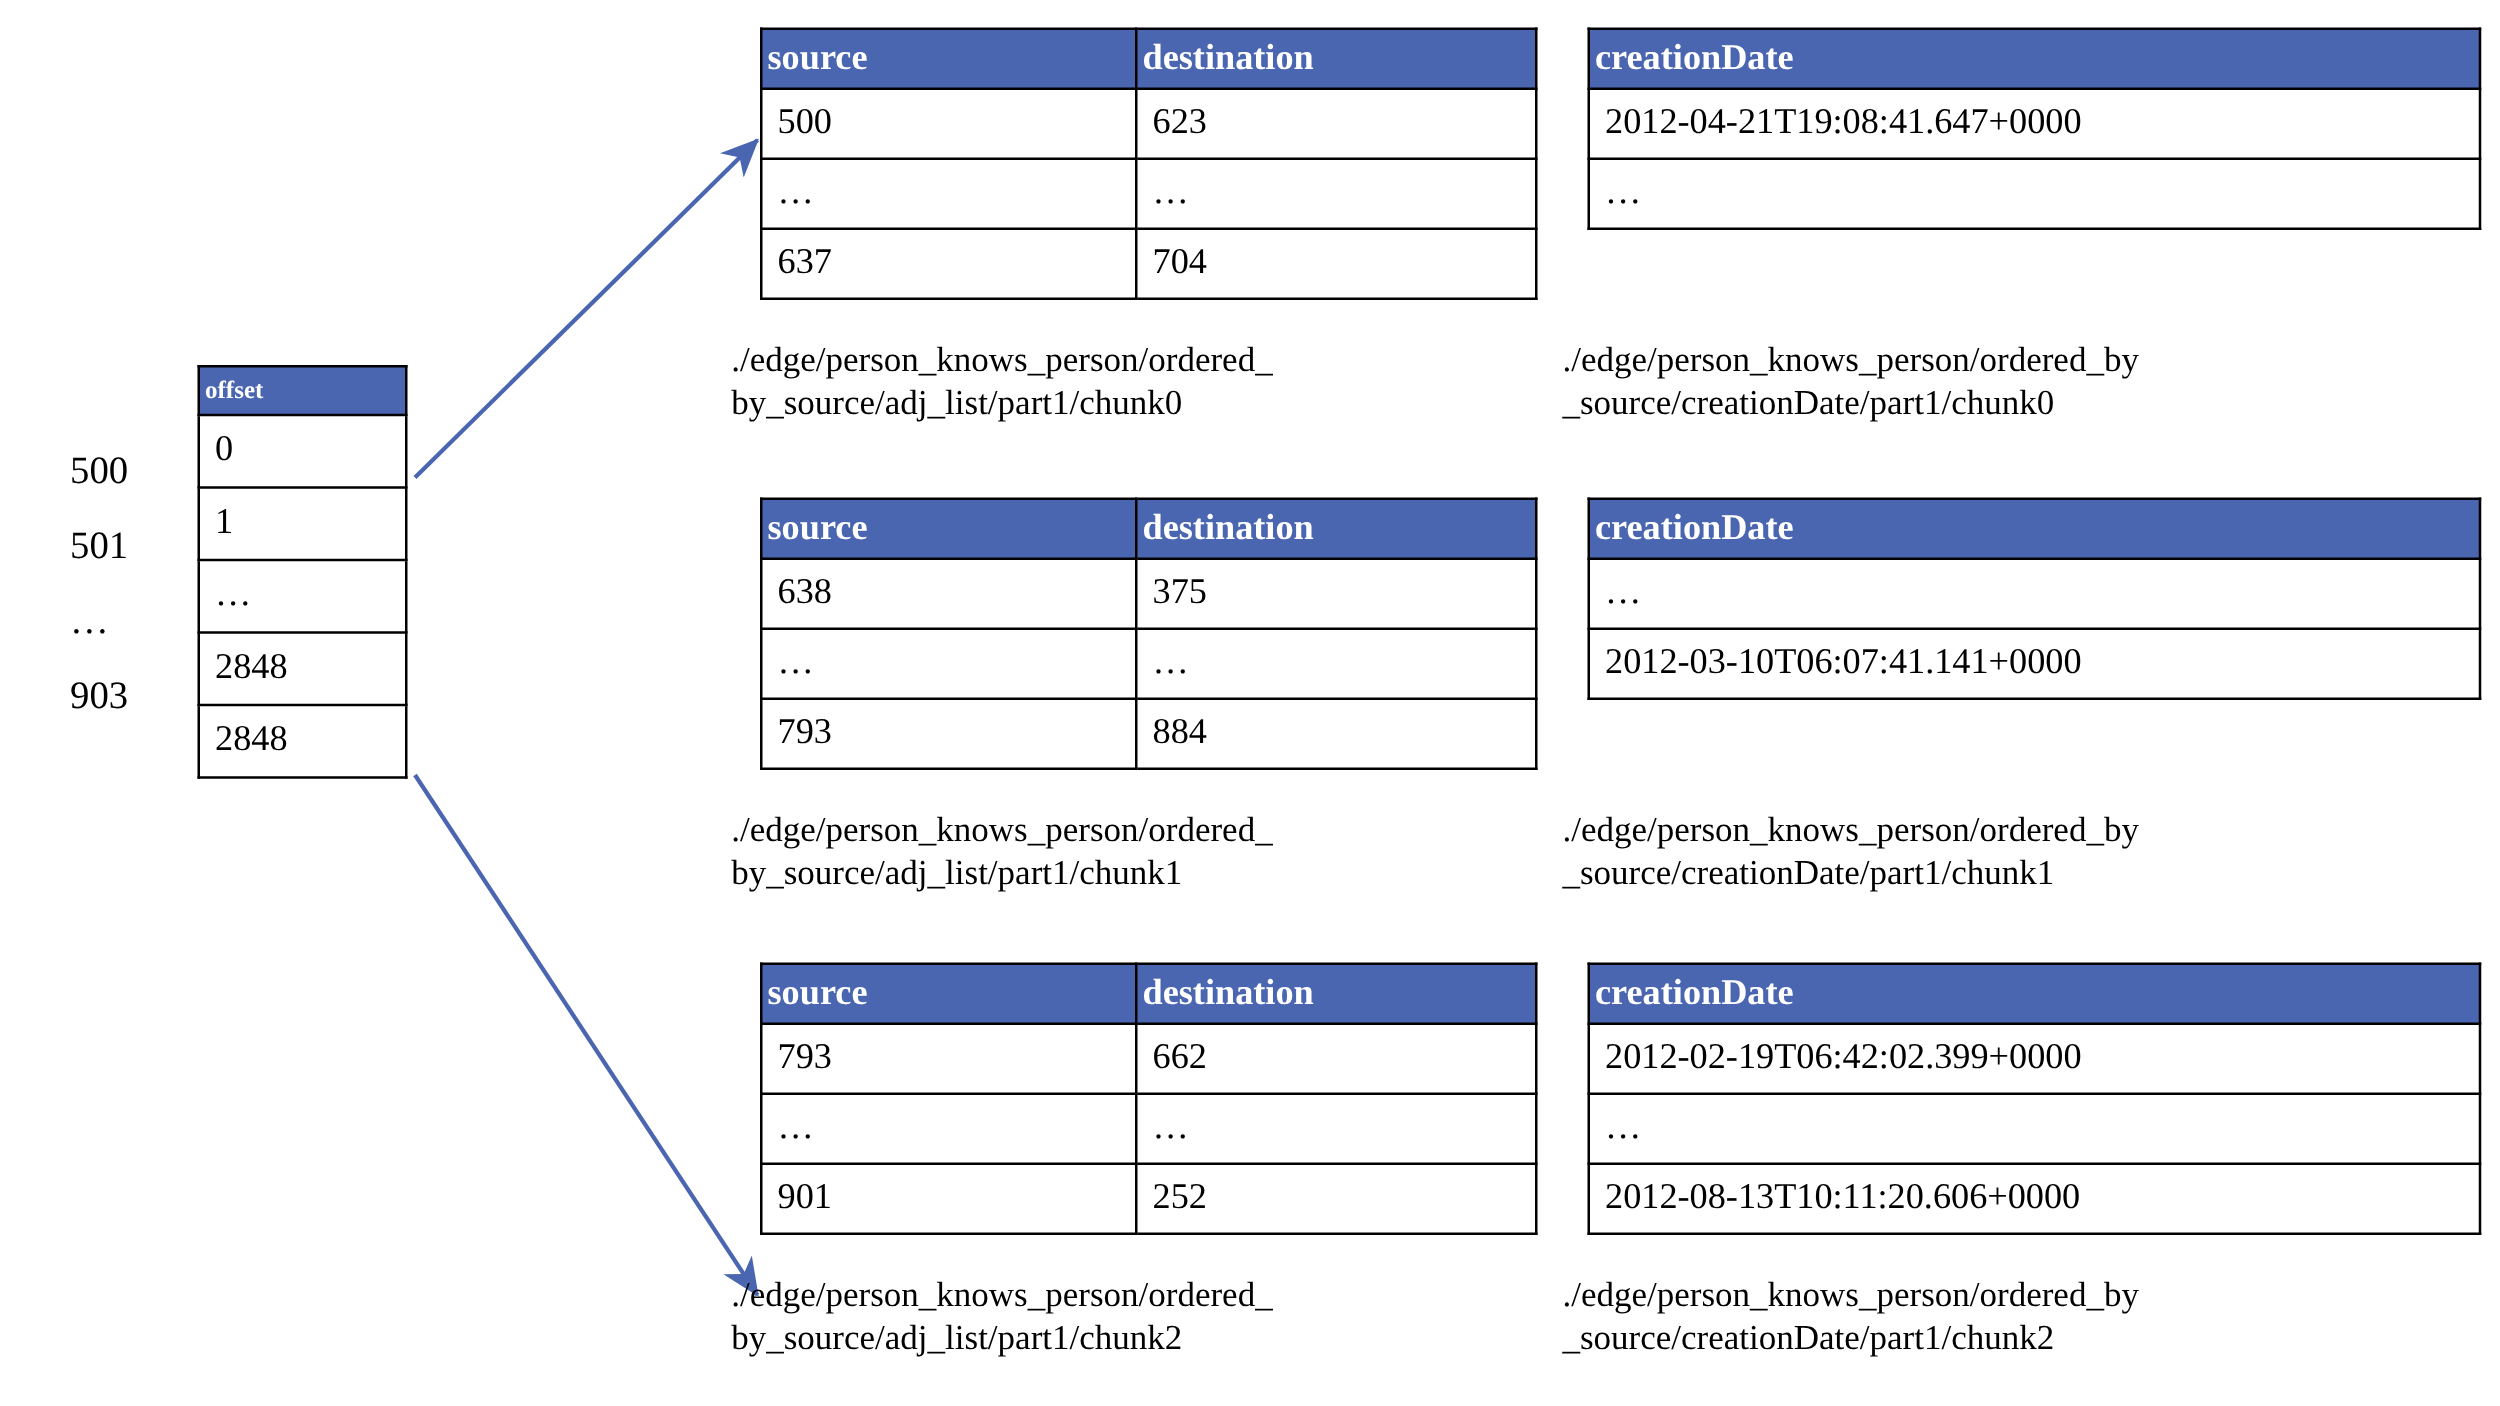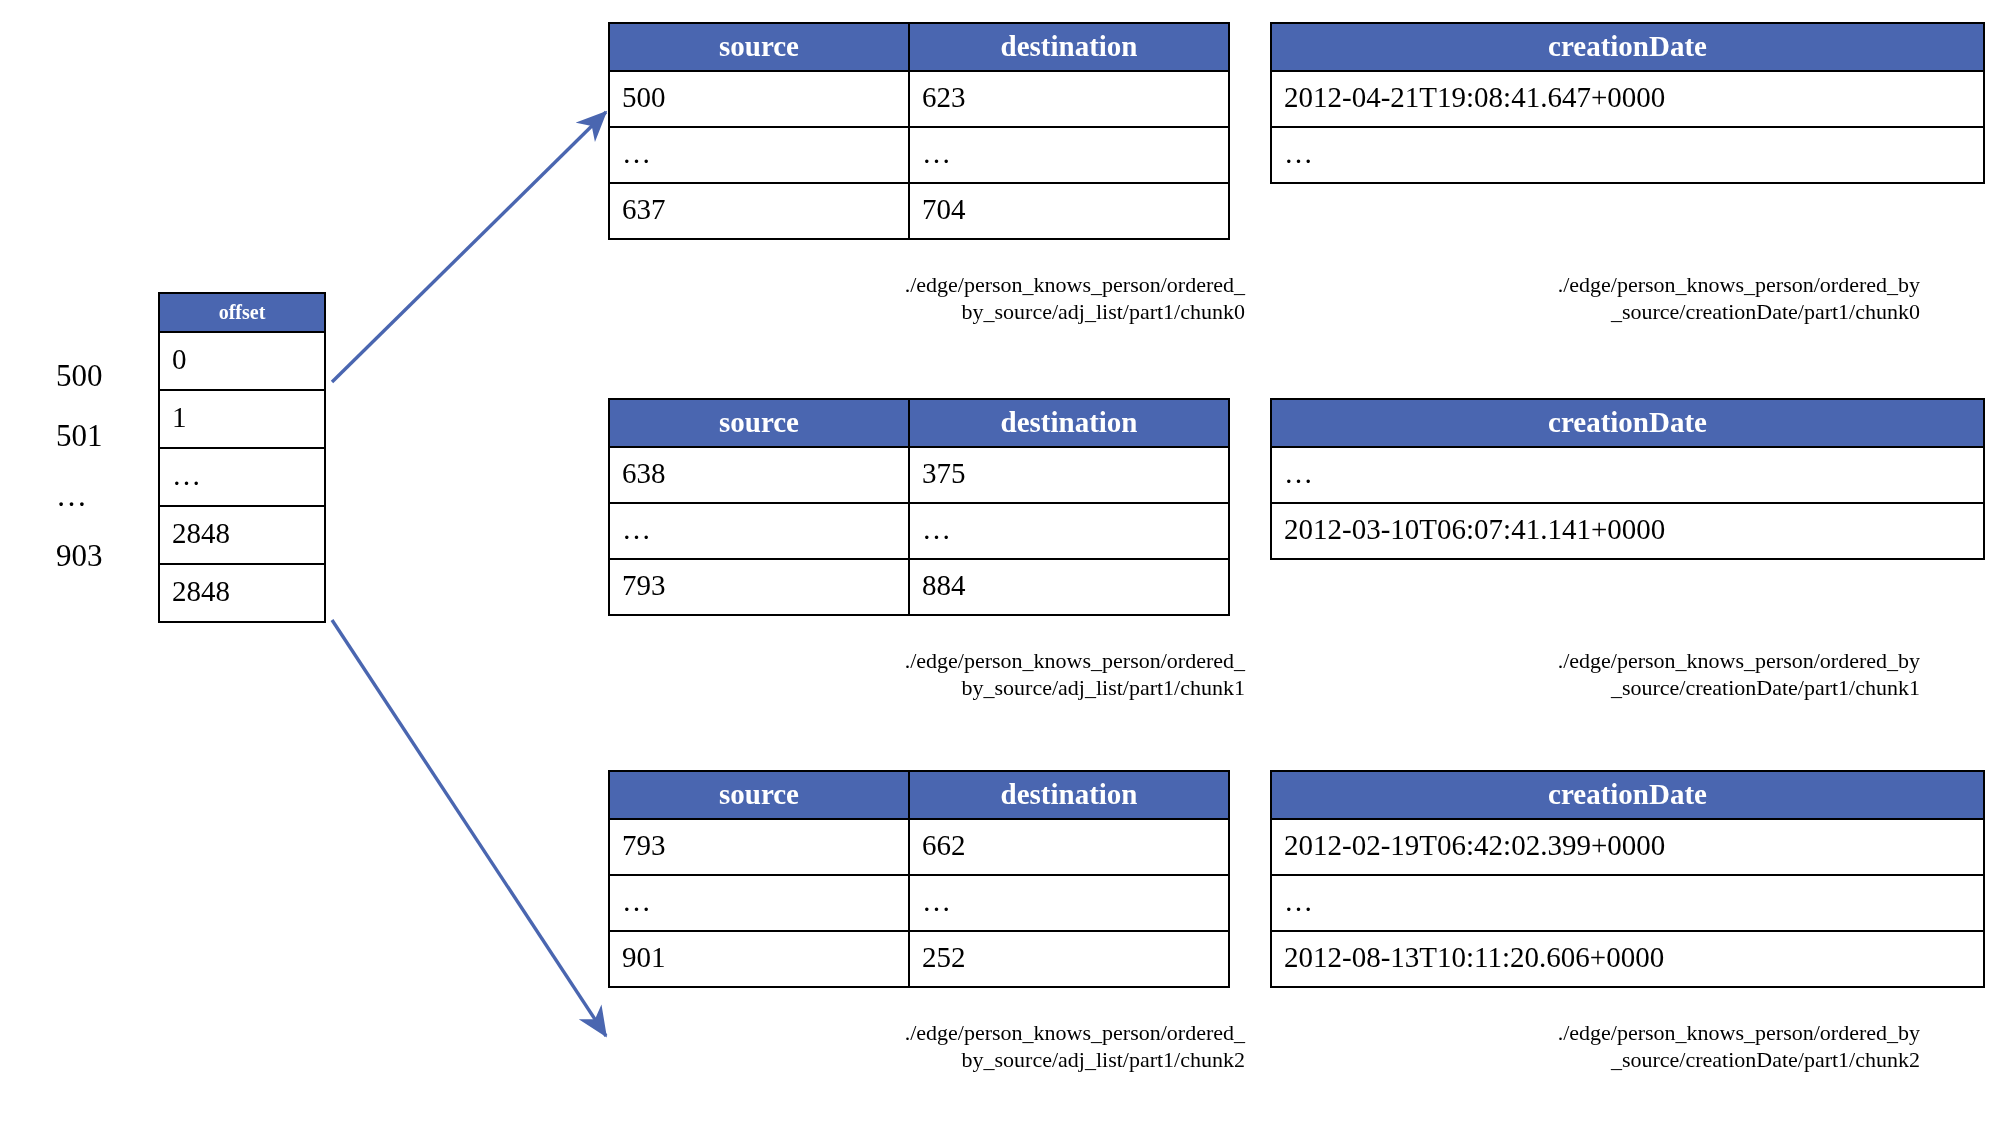--- a/index.html
+++ b/index.html
@@ -37,21 +37,21 @@
     position: absolute;
     border-collapse: collapse;
     table-layout: fixed;
     background: #ffffff;
   }
   .tbl th {
     background: #4a66b0;
     color: #ffffff;
     font-weight: bold;
     font-size: 29px;
-    text-align: center;
+    text-align: left;
     border: 2px solid #000000;
     padding: 7px 4px 9px 4px;
     line-height: 1.05;
   }
   .tbl td {
     border: 2px solid #000000;
     font-size: 29px;
     text-align: left;
     padding: 6px 4px 8px 12px;
     height: 40px;
@@ -81,22 +81,22 @@
     height: 60px;
     line-height: 60px;
     font-size: 31px;
     text-align: left;
     padding-left: 8px;
     box-sizing: border-box;
   }
 
   .caption {
     position: absolute;
-    text-align: right;
-    font-size: 22px;
+    text-align: left;
+    font-size: 28px;
     line-height: 1.22;
     color: #000000;
     white-space: pre-line;
   }
 
   #offset-caption {
     left: 0px;
     top: 672px;
     width: 520px;
   }

